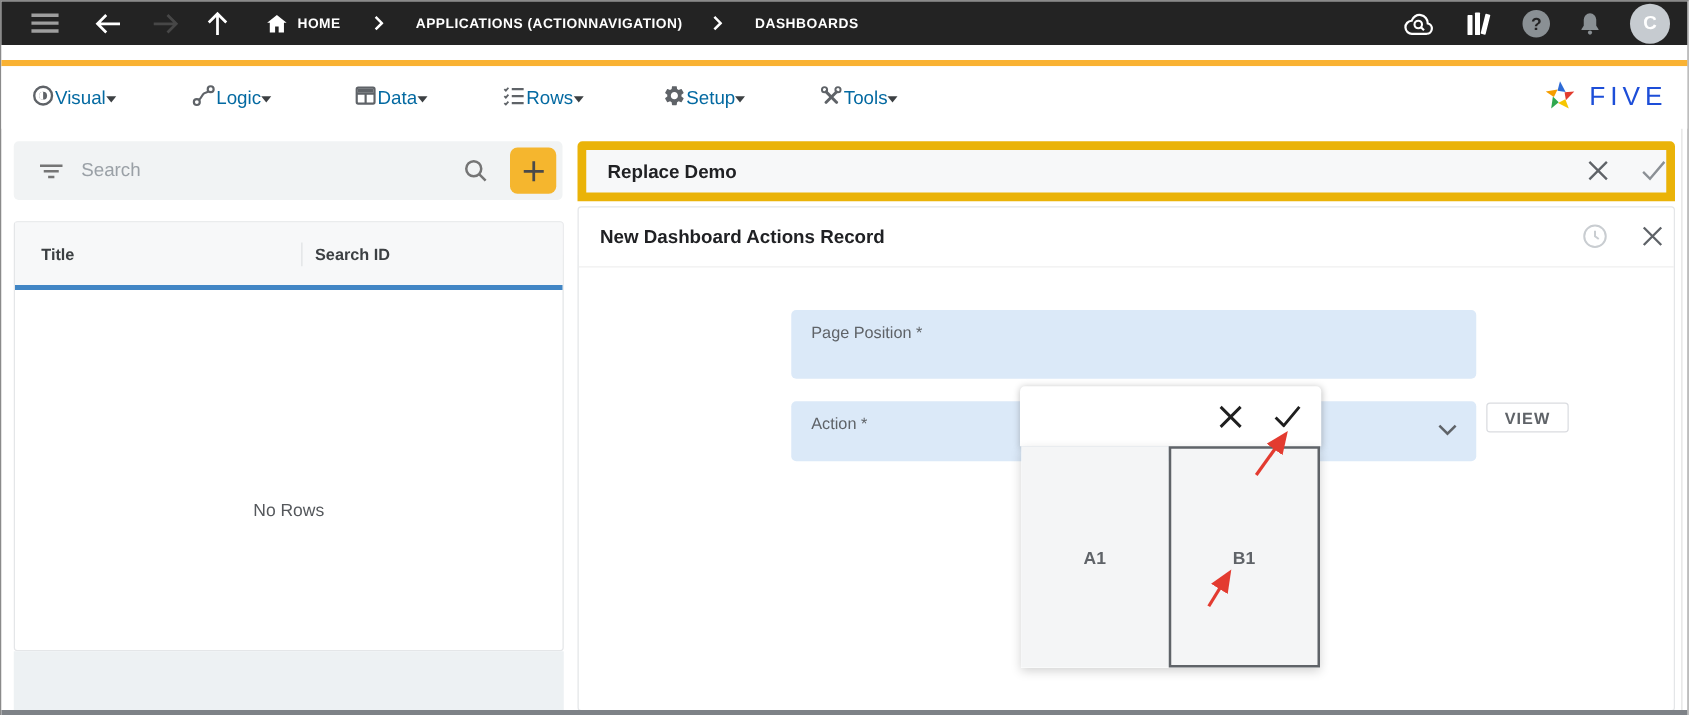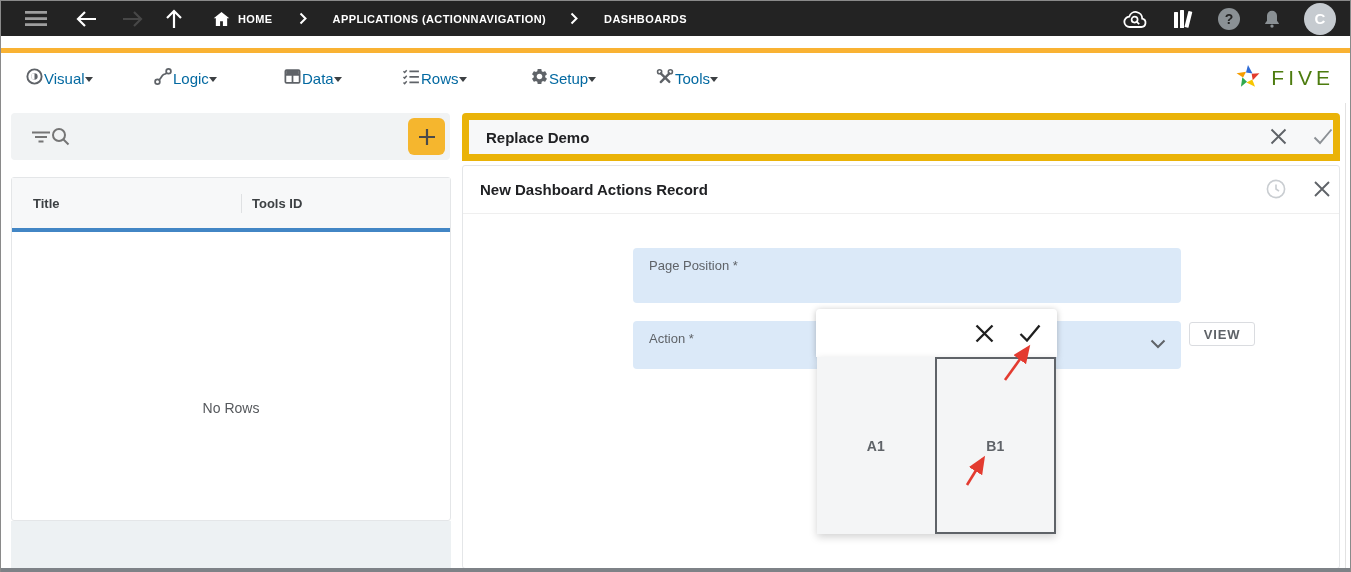--- a/index.html
+++ b/index.html
@@ -22,21 +22,21 @@
     font-size:15px; font-weight:700; display:flex; align-items:center; justify-content:center; }
   .accent-bar { position:absolute; left:0; top:47px; width:100%; height:5px; background:#F9B233; }
 
   
   .menubar { position:absolute; left:0; top:52px; width:100%; height:50px; background:#fff; }
   .menu-item { position:absolute; top:0; height:50px; display:flex; align-items:center; gap:0;
     color:#0369a1; font-size:15px; cursor:pointer; }
   .caret { width:0; height:0; border-left:4.5px solid transparent; border-right:4.5px solid transparent;
     border-top:5.5px solid #3c4043; margin-top:2px; }
   .brand { position:absolute; right:16px; top:0; height:50px; display:flex; align-items:center; gap:8px; }
-  .brand-text { font-size:21px; font-weight:500; letter-spacing:4px; color:#4d7c0f; }
+  .brand-text { font-size:21px; font-weight:500; letter-spacing:4px; color:#1d4ed8; }
 
   
   .search-bar { position:absolute; left:10px; top:112px; width:439px; height:47px;
     background:#F1F3F4; border-radius:4px; display:flex; align-items:center; }
   .search-input { flex:1; border:none; outline:none; background:transparent; font-size:15px;
     color:#202124; font-family:inherit; margin-left:14px; }
   .search-input::placeholder { color:#9aa0a6; }
   .plus-btn { position:absolute; right:5px; top:5px; width:37px; height:37px; background:#F5B62E;
     border:none; border-radius:6px; color:#4a4a4a; font-size:24px; font-weight:400; line-height:1;
     display:flex; align-items:center; justify-content:center; cursor:pointer; }
@@ -253,38 +253,39 @@
       <span class="brand-text">FIVE</span>
     </div>
   </div>
 
   <div class="search-bar">
     <span style="margin-left:20px;display:flex">
       <svg width="20" height="14" viewBox="0 0 20 14">
           <path d="M1 2.5h18M4 7h12M7.5 11.5h5" stroke="#757575" stroke-width="2"></path>
         </svg>
     </span>
+    <input class="search-input" type="text" placeholder="Search" style="">
     <span style="margin-right:60px;display:flex">
       <svg width="19" height="19" viewBox="0 0 19 19">
           <circle cx="8" cy="8" r="6" fill="none" stroke="#757575" stroke-width="2"></circle>
           <path d="M12.5 12.5 17.5 17.5" stroke="#757575" stroke-width="2"></path>
         </svg>
     </span>
     <button class="plus-btn">
       <svg width="18" height="18" viewBox="0 0 18 18">
           <path d="M9 1v16M1 9h16" stroke="#4a4a4a" stroke-width="2.2"></path>
         </svg>
     </button>
   </div>
 
   <div class="grid-card">
     <div class="grid-header">
       <span class="grid-col col-title">Title</span>
       <span class="col-divider"></span>
-      <span class="grid-col col-action">Tools ID</span>
+      <span class="grid-col col-action">Search ID</span>
     </div>
     <div class="grid-accent"></div>
     <div class="grid-body">
       <span class="no-rows">No Rows</span>
     </div>
   </div>
   <div class="left-footer"></div>
 
   <div class="rp-bar">
     <span class="rp-bar-title">Replace Demo</span>

